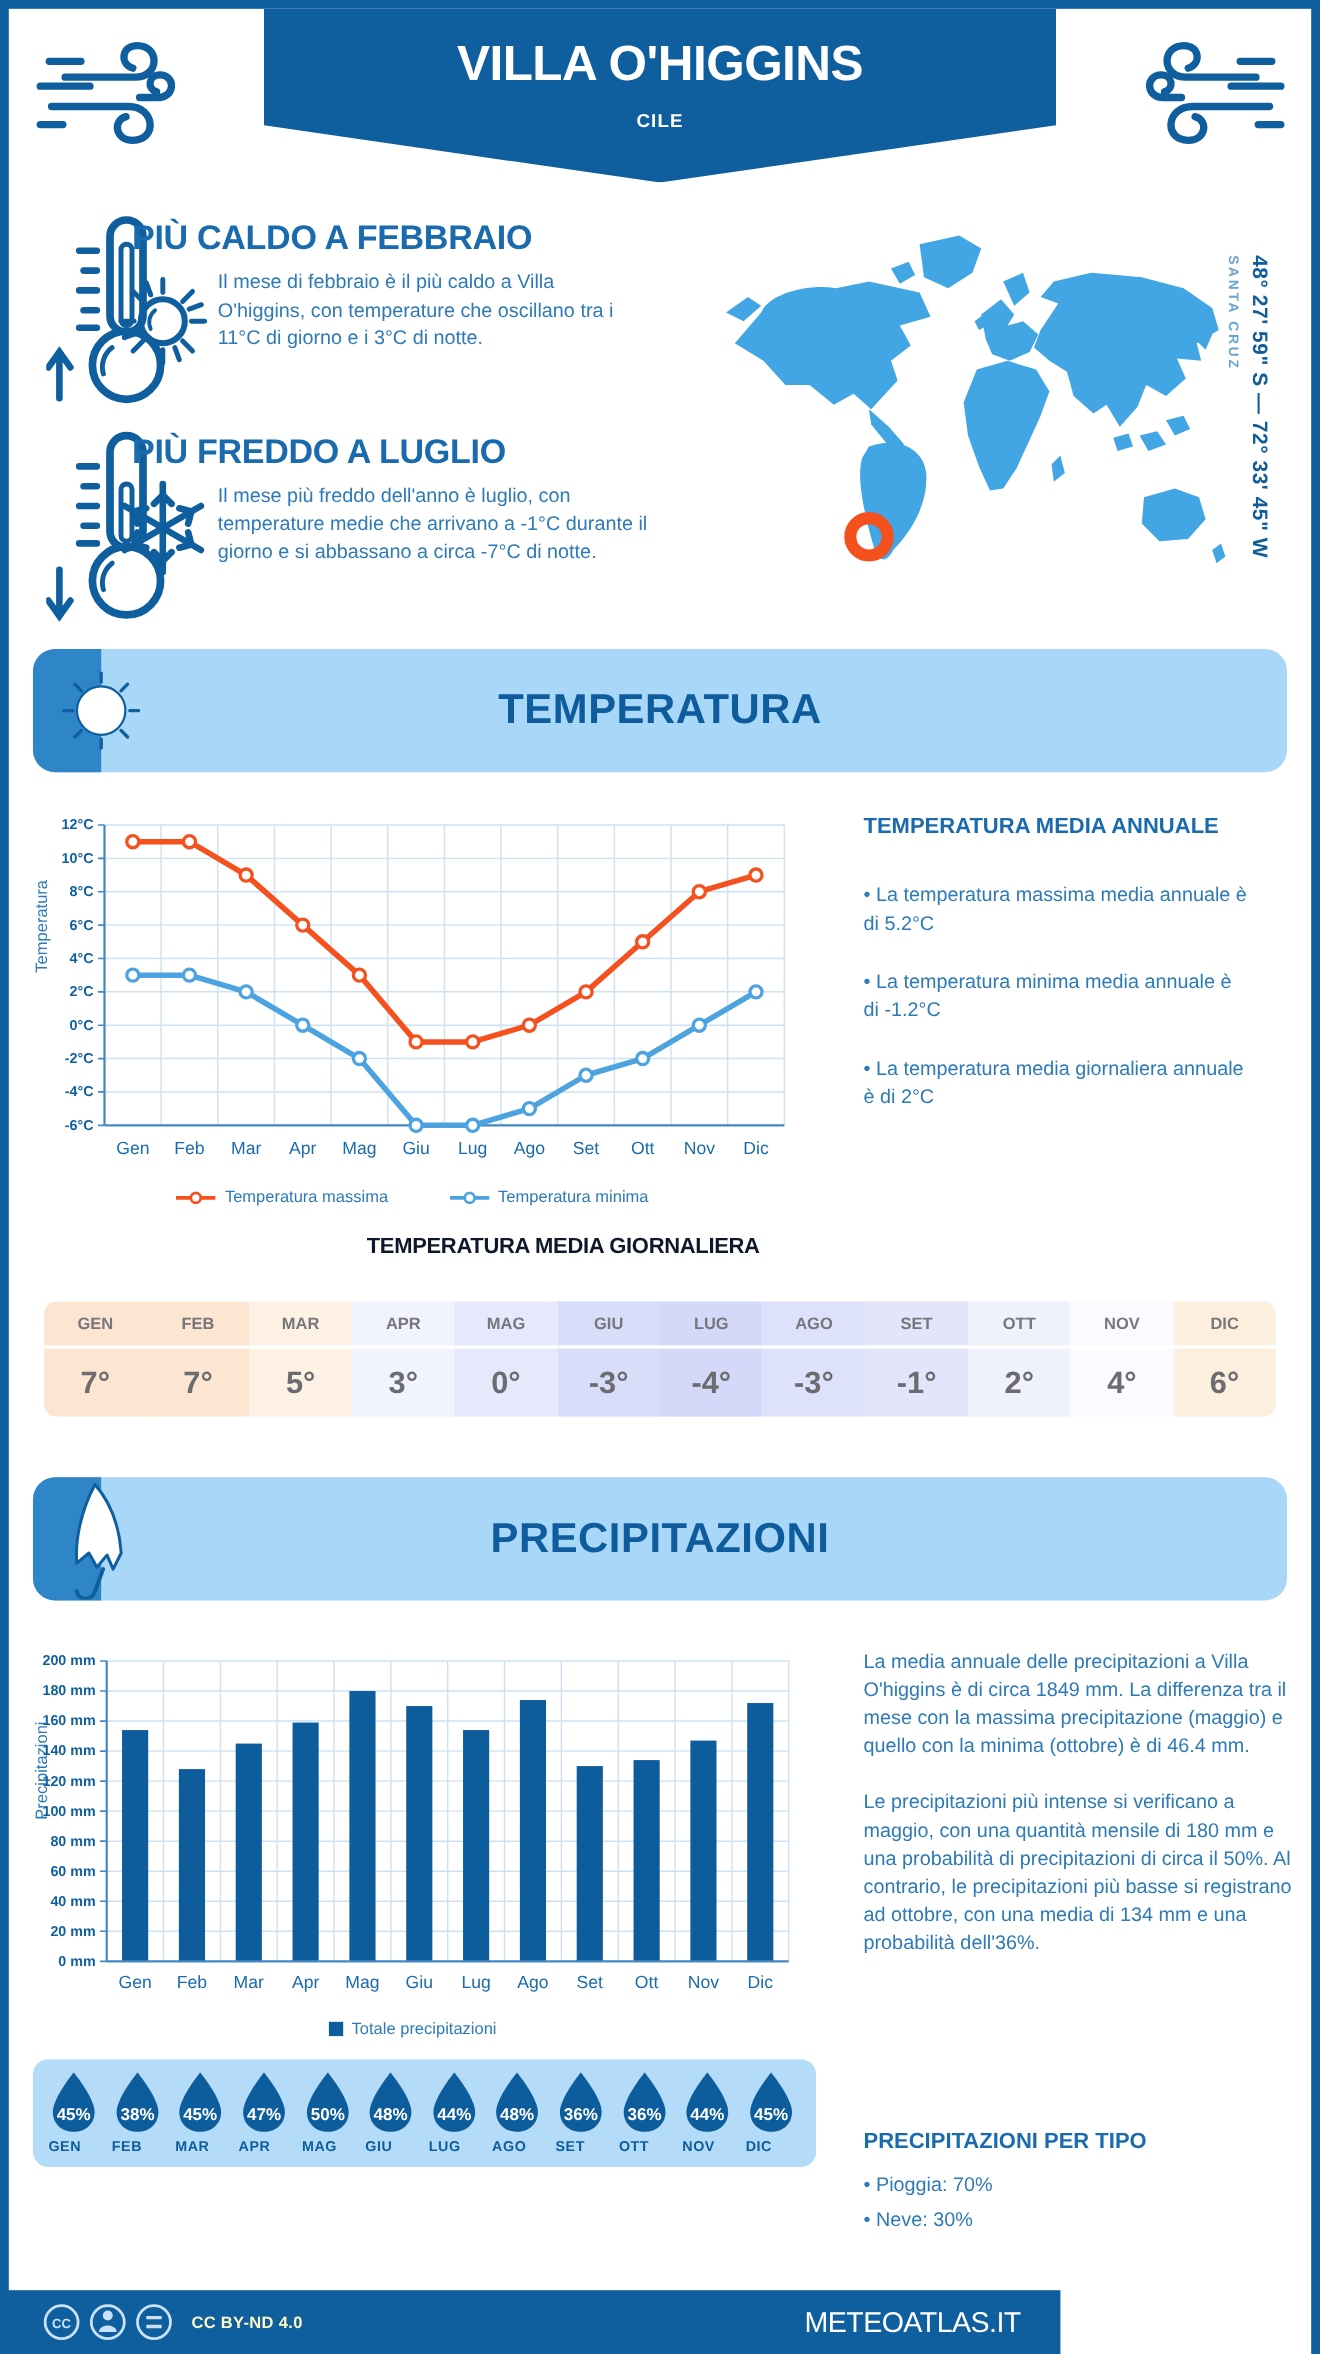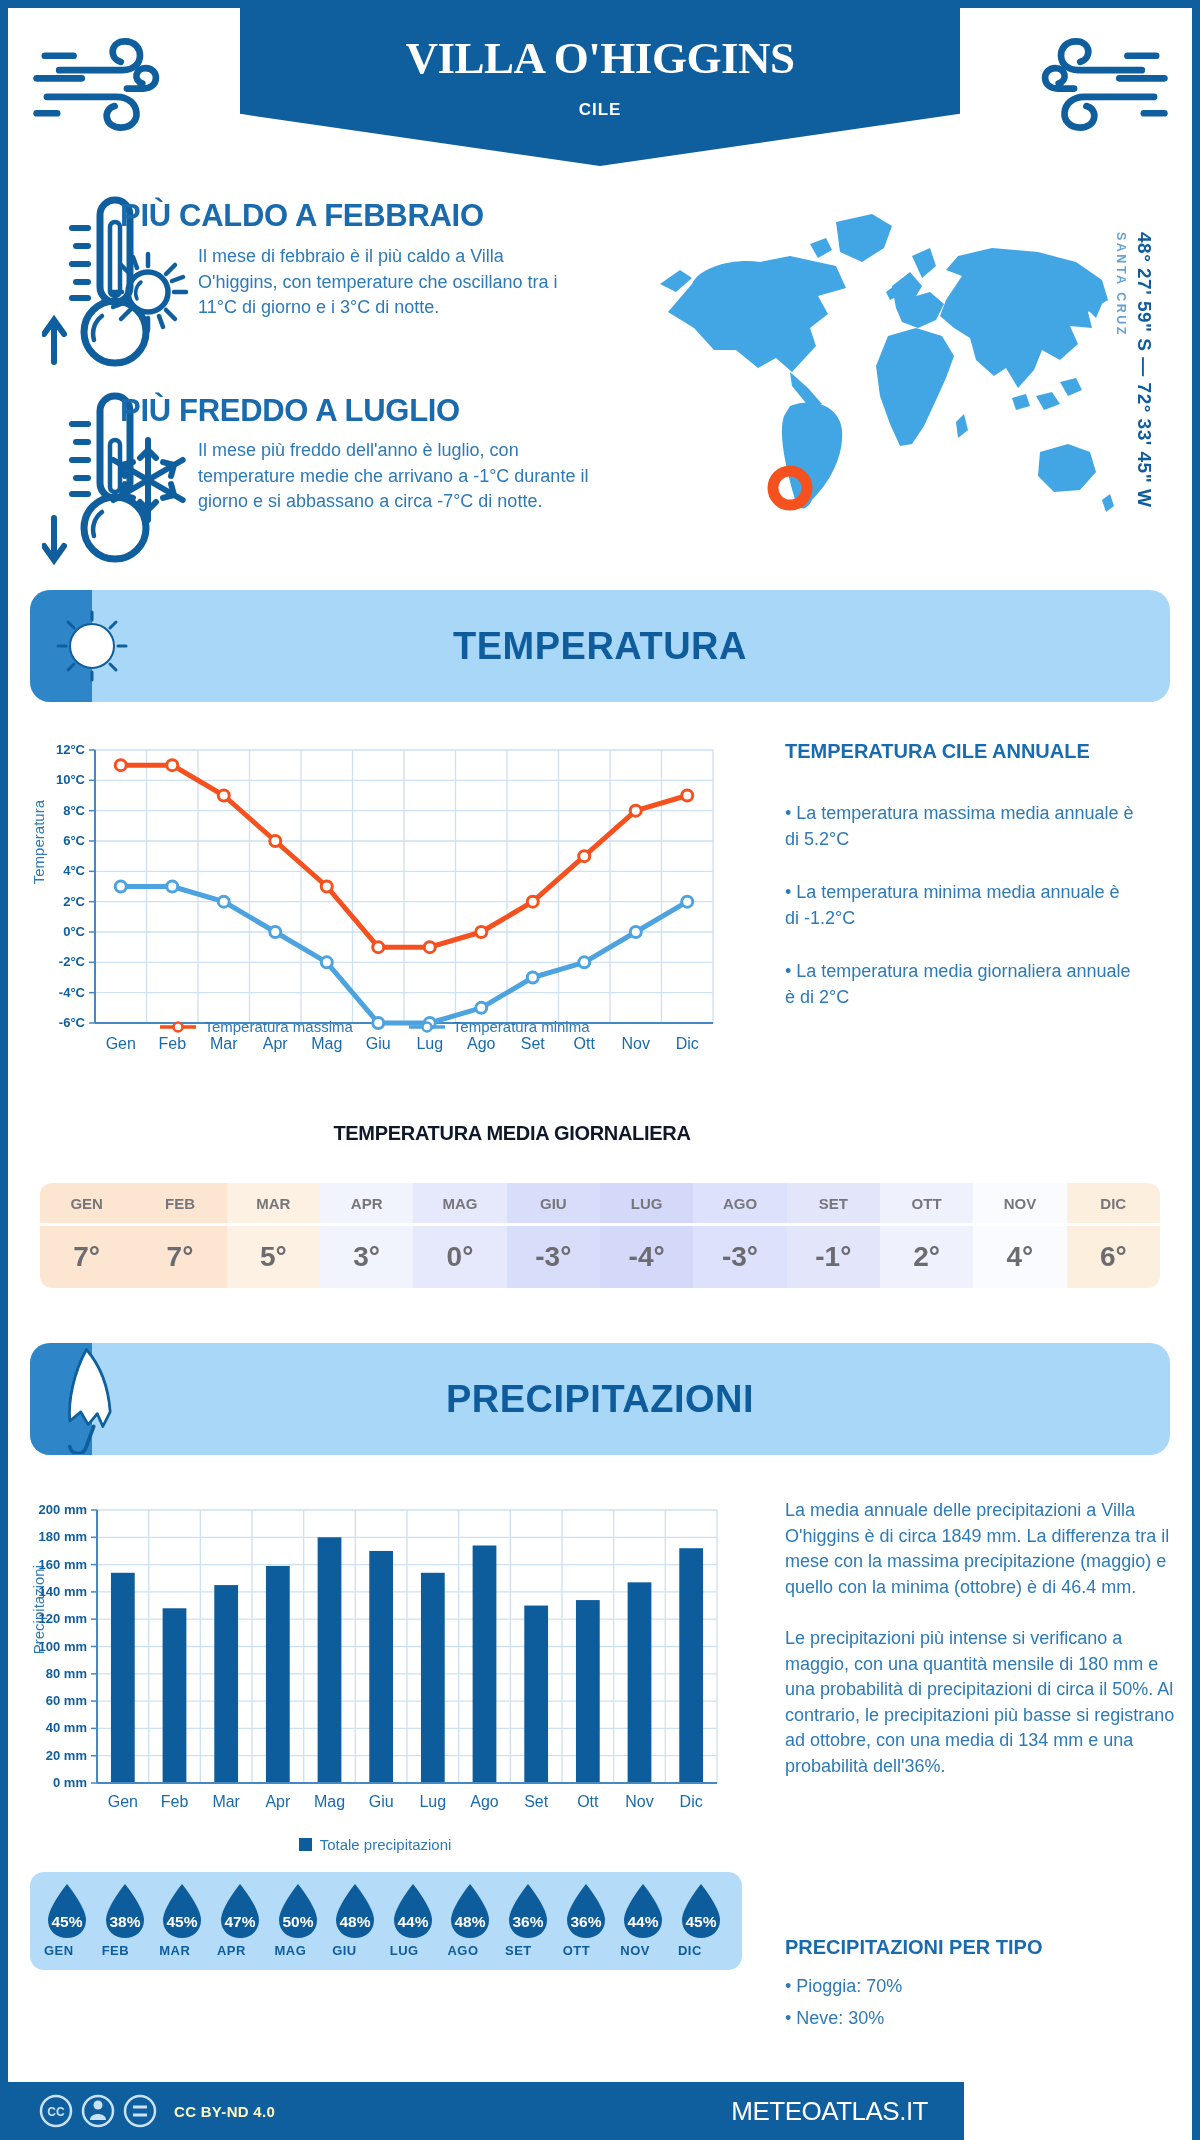--- a/index.html
+++ b/index.html
@@ -6,21 +6,21 @@
   .page{position:relative;width:1200px;height:2140px;background:#fff;overflow:hidden;
         font-family:"Liberation Sans",sans-serif;}
   .bstrip{position:absolute;background:#0f5e9e;}
   .bt{top:0;left:0;width:1200px;height:8px;}
   .bl{top:0;left:0;width:8px;height:2140px;}
   .br{top:0;right:0;width:8px;height:2140px;}
 
   
   .header-banner{position:absolute;left:240px;top:8px;width:720px;height:158px;background:#0f5e9e;
     clip-path:polygon(0 0,100% 0,100% 67%,50% 100%,0 67%);text-align:center;color:#fff;}
-  .header-title{margin-top:24px;font-size:45px;font-weight:800;letter-spacing:-.5px;font-family:Liberation Serif, serif;}
+  .header-title{margin-top:24px;font-size:45px;font-weight:800;letter-spacing:-.5px;}
   .header-sub{margin-top:16px;font-size:17px;font-weight:600;letter-spacing:1px;}
   .windicon{position:absolute;top:25px;}
 
   
   .block-title{position:absolute;font-size:31px;font-weight:800;color:#1a6bad;letter-spacing:-.3px;}
   .block-text{position:absolute;font-size:18px;line-height:1.42;color:#2d7ab6;}
 
   
   #geo{position:absolute;left:1114px;top:232px;display:flex;flex-direction:row;gap:5px;}
   .vert{writing-mode:vertical-rl;}
@@ -320,39 +320,39 @@
       <circle cx="250.25" cy="197" r="5.5" fill="#fff" stroke="#4da3e0" stroke-width="3"></circle>
       <circle cx="301.75" cy="227.33333333333334" r="5.5" fill="#fff" stroke="#4da3e0" stroke-width="3"></circle>
       <circle cx="353.25" cy="288" r="5.5" fill="#fff" stroke="#4da3e0" stroke-width="3"></circle>
       <circle cx="404.75" cy="288" r="5.5" fill="#fff" stroke="#4da3e0" stroke-width="3"></circle>
       <circle cx="456.25" cy="272.8333333333333" r="5.5" fill="#fff" stroke="#4da3e0" stroke-width="3"></circle>
       <circle cx="507.75" cy="242.5" r="5.5" fill="#fff" stroke="#4da3e0" stroke-width="3"></circle>
       <circle cx="559.25" cy="227.33333333333334" r="5.5" fill="#fff" stroke="#4da3e0" stroke-width="3"></circle>
       <circle cx="610.75" cy="197" r="5.5" fill="#fff" stroke="#4da3e0" stroke-width="3"></circle>
       <circle cx="662.25" cy="166.66666666666669" r="5.5" fill="#fff" stroke="#4da3e0" stroke-width="3"></circle>
     </svg>
-  <div class="legend" style="left:25px;top:1018px;">
+  <div class="legend" style="left:25px;top:1080px;">
     <div class="legend-item">
       <svg width="36" height="12" viewBox="0 0 36 12">
         <line x1="0" y1="6" x2="36" y2="6" stroke="#f4511e" stroke-width="3.5"></line>
         <circle cx="18" cy="6" r="4.5" fill="#fff" stroke="#f4511e" stroke-width="2.5"></circle>
       </svg>
       <span>Temperatura massima</span>
     </div>
     <div class="legend-item">
       <svg width="36" height="12" viewBox="0 0 36 12">
         <line x1="0" y1="6" x2="36" y2="6" stroke="#4da3e0" stroke-width="3.5"></line>
         <circle cx="18" cy="6" r="4.5" fill="#fff" stroke="#4da3e0" stroke-width="2.5"></circle>
       </svg>
       <span>Temperatura minima</span>
     </div>
   </div>
 
   <div class="annual">
-    <p class="annual-title">TEMPERATURA CILE ANNUALE</p>
+    <p class="annual-title">TEMPERATURA MEDIA ANNUALE</p>
     <div class="annual-item">• La temperatura massima media annuale è di 5.2°C</div>
     <div class="annual-item">• La temperatura minima media annuale è di -1.2°C</div>
     <div class="annual-item">• La temperatura media giornaliera annuale è di 2°C</div>
   </div>
 
   <div class="daily-title">TEMPERATURA MEDIA GIORNALIERA</div>
   <div id="daily-table">
       <div class="daily-col" style="background: rgb(252, 230, 210);">
         <div class="daily-month">GEN</div>
         <div class="daily-value">7°</div>

